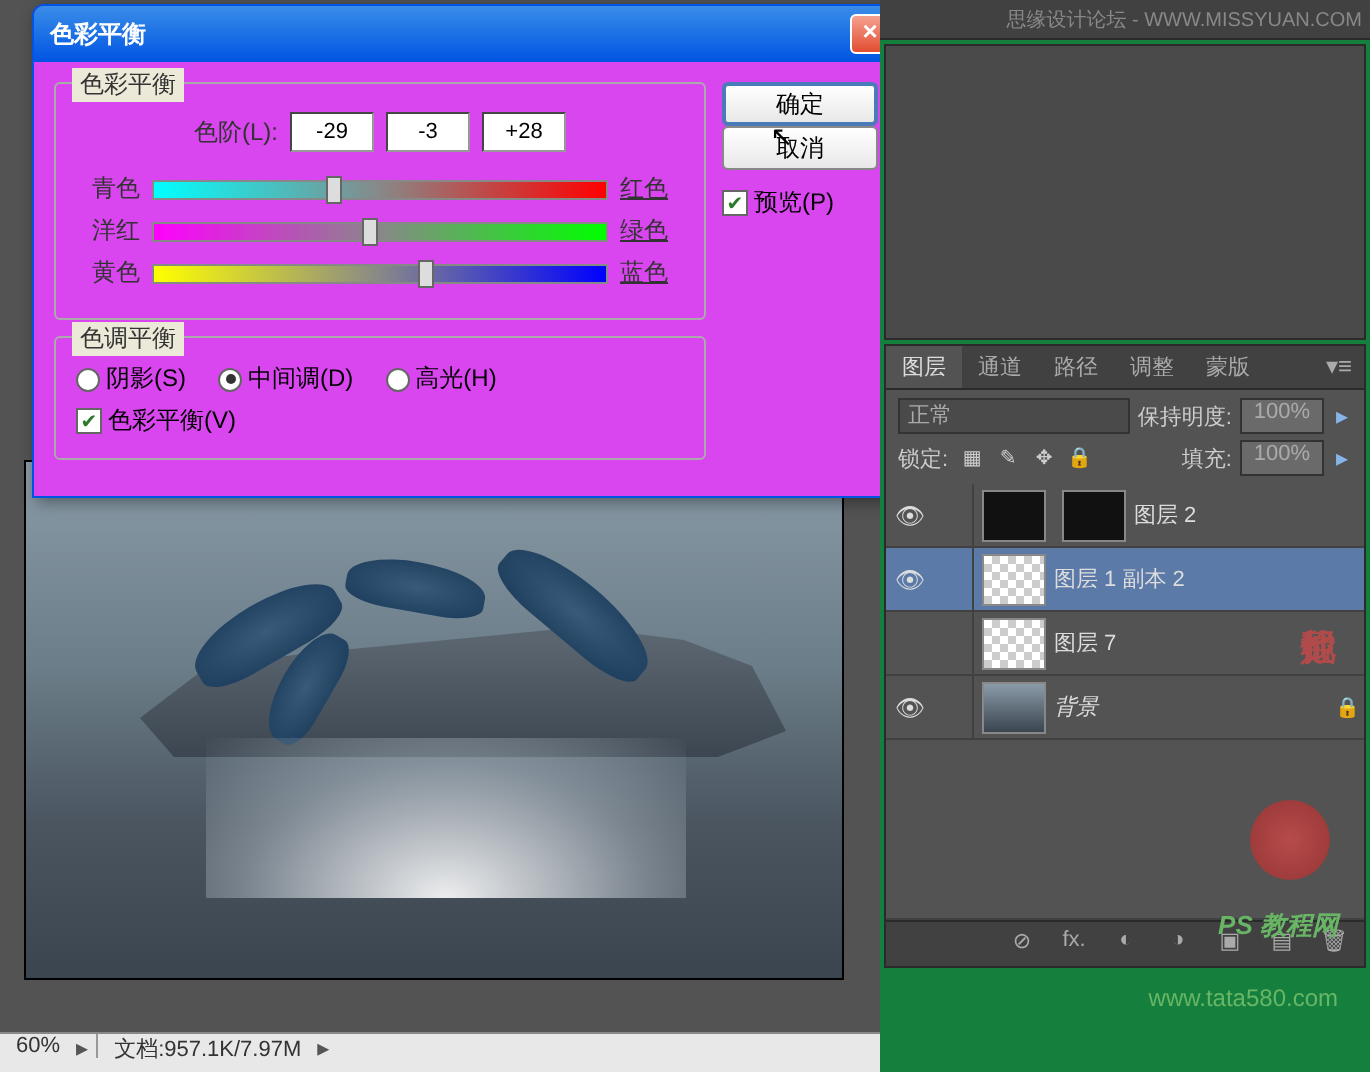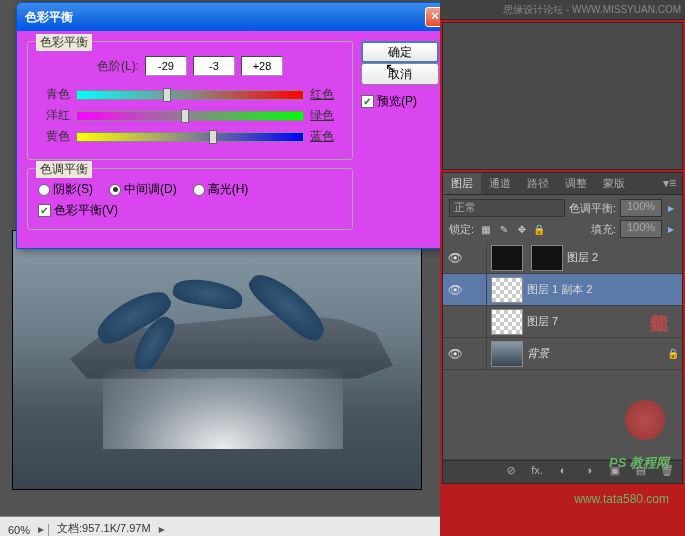--- a/index.html
+++ b/index.html
@@ -10,21 +10,21 @@
 .canvas-image { position: absolute; left: 12px; top: 230px; width: 410px; height: 260px; background: linear-gradient(to bottom, #8a9ba8 0%, #6b7d88 40%, #4a5560 70%, #3a4550 100%); border: 1px solid #000; overflow: hidden; }
 .ship { position: absolute; left: 40px; top: 50px; width: 340px; height: 130px; background: linear-gradient(to bottom, #5a6570 30%, #2a3540 100%); clip-path: polygon(5% 60%, 15% 40%, 30% 35%, 50% 30%, 70% 25%, 85% 30%, 95% 40%, 100% 65%, 90% 75%, 10% 75%); }
 .tentacles { position: absolute; left: 60px; top: 30px; width: 280px; height: 170px; }
 .tentacle { position: absolute; background: radial-gradient(ellipse, #3a5a7a, #1a3a5a); border-radius: 50% 50% 30% 30%; }
 .t1 { left: 20px; top: 40px; width: 80px; height: 30px; transform: rotate(-30deg); }
 .t2 { left: 100px; top: 20px; width: 70px; height: 25px; transform: rotate(10deg); }
 .t3 { left: 170px; top: 30px; width: 90px; height: 30px; transform: rotate(40deg); }
 .t4 { left: 50px; top: 70px; width: 60px; height: 25px; transform: rotate(-60deg); }
 .splash { position: absolute; left: 90px; bottom: 40px; width: 240px; height: 80px; background: radial-gradient(ellipse at center bottom, rgba(255,255,255,0.9), rgba(200,210,220,0.4) 60%, transparent); }
 
-.status-bar { position: absolute; left: 0; bottom: 0; width: 440px; height: 20px; background: #e8e8e8; border-top: 1px solid #888; display: flex; align-items: flex-end; padding: 0 4px; gap: 4px; }
+.status-bar { position: absolute; left: 0; bottom: 0; width: 440px; height: 20px; background: #e8e8e8; border-top: 1px solid #888; display: flex; align-items: flex-start; padding: 0 4px; gap: 4px; }
 .status-item { font-size: 11px; color: #333; padding: 0 4px; }
 .status-sep { width: 1px; height: 12px; background: #999; }
 .status-arrow { cursor: pointer; color: #555; }
 
 
 .dialog { position: absolute; left: 16px; top: 2px; width: 434px; background: #d946ef; border: 1px solid #0054e3; border-radius: 6px 6px 0 0; box-shadow: 2px 2px 8px rgba(0,0,0,0.4); }
 .dialog-title { height: 28px; background: linear-gradient(to bottom, #3a8de8, #0054e3); border-radius: 5px 5px 0 0; display: flex; align-items: center; padding: 0 4px 0 8px; }
 .dialog-title-text { color: #fff; font-weight: bold; flex: 1; }
 .dialog-close { width: 20px; height: 20px; background: linear-gradient(to bottom, #f5a190, #e14d30); border: 1px solid #fff; border-radius: 3px; color: #fff; font-weight: bold; text-align: center; line-height: 16px; cursor: pointer; font-size: 13px; }
 .dialog-body { padding: 10px; display: flex; gap: 8px; }
@@ -53,21 +53,21 @@
 .radio { width: 12px; height: 12px; border: 1px solid #666; border-radius: 50%; background: #fff; display: flex; align-items: center; justify-content: center; }
 .radio.checked::after { content: ''; width: 5px; height: 5px; background: #333; border-radius: 50%; }
 .check-item { display: flex; align-items: center; gap: 3px; cursor: pointer; margin-top: 4px; }
 .checkbox { width: 13px; height: 13px; border: 1px solid #666; background: #fff; display: flex; align-items: center; justify-content: center; font-size: 10px; color: #2a7a2a; }
 
 .btn { height: 22px; border: 1px solid #888; background: linear-gradient(to bottom, #fff, #e8e8e8); border-radius: 3px; cursor: pointer; font-size: 12px; }
 .btn-primary { border: 2px solid #4a7ab8; }
 .cursor-arrow { position: absolute; left: 385px; top: 60px; font-size: 14px; color: #000; pointer-events: none; z-index: 100; }
 
 
-.panels { position: absolute; right: 0; top: 0; width: 245px; height: 536px; background: #b91c1c; }
+.panels { position: absolute; right: 0; top: 0; width: 245px; height: 536px; background: #15803d; }
 .top-toolbar { height: 20px; background: #414141; border-bottom: 1px solid #2a2a2a; display: flex; align-items: center; justify-content: flex-end; padding: 0 4px; }
 .brand { font-size: 10px; color: #888; }
 
 .panel { background: #535353; border: 1px solid #2a2a2a; margin: 2px; }
 .panel-tabs { display: flex; background: #414141; height: 22px; border-bottom: 1px solid #2a2a2a; }
 .panel-tab { padding: 3px 8px; color: #aaa; cursor: pointer; font-size: 11px; }
 .panel-tab.active { background: #535353; color: #ddd; }
 .panel-menu { margin-left: auto; color: #aaa; cursor: pointer; padding: 3px 6px; }
 
 .layer-controls { padding: 4px 6px; display: flex; flex-direction: column; gap: 3px; }
@@ -210,21 +210,21 @@
       <div class="panel-tab active">图层</div>
       <div class="panel-tab">通道</div>
       <div class="panel-tab">路径</div>
       <div class="panel-tab">调整</div>
       <div class="panel-tab">蒙版</div>
       <div class="panel-menu">▾≡</div>
     </div>
     <div class="layer-controls">
       <div class="lc-row">
         <div class="lc-select">正常</div>
-        <span class="lc-label">色调平衡:</span>
+        <span class="lc-label">保持明度:</span>
         <div class="lc-input">100%</div>
         <span class="lc-arrow">▸</span>
       </div>
       <div class="lc-row">
         <span class="lc-label">锁定:</span>
         <div class="lock-icons">
           <span class="lock-icon">▦</span>
           <span class="lock-icon">✎</span>
           <span class="lock-icon">✥</span>
           <span class="lock-icon">🔒</span>

